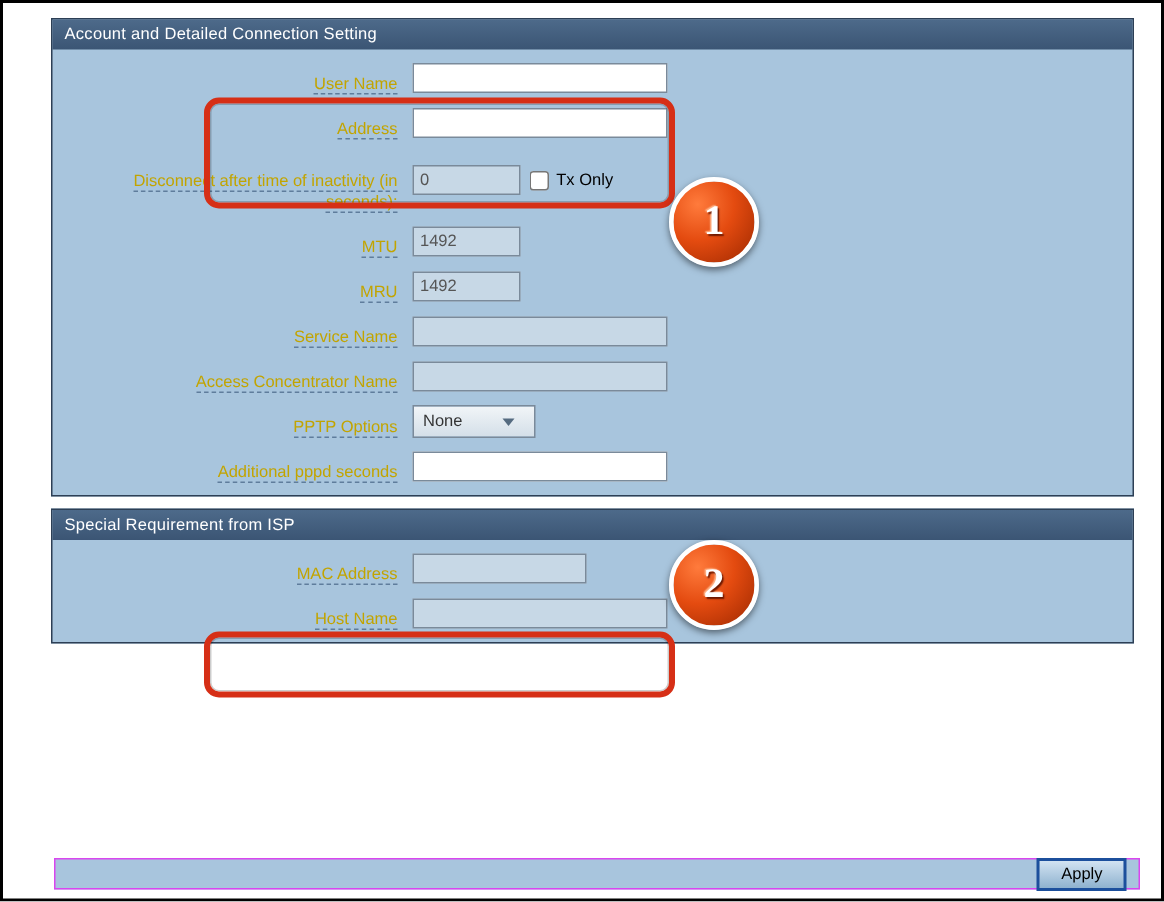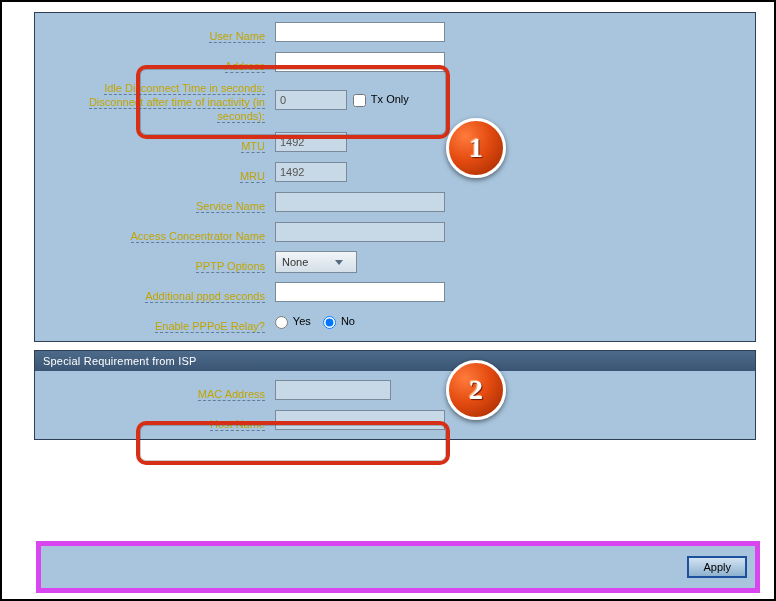--- a/index.html
+++ b/index.html
@@ -94,23 +94,23 @@
     margin: 0 2px 0 0;
     vertical-align: middle;
   }
 
   
   .apply-bar {
     position: absolute;
     left: 34px;
     right: 14px;
     bottom: 6px;
-    height: 52px;
+    height: 21px;
     background: #a8c5dd;
-    border: 5px solid #d946ef;
+    border: 1px solid #d946ef;
     display: flex;
     align-items: center;
     justify-content: flex-end;
     padding: 0 8px;
     box-sizing: border-box;
   }
   .apply-btn {
     background: linear-gradient(#d2e3f2,#8fb2cf);
     border: 2px solid #1c4f9c;
     padding: 3px 14px;
@@ -153,39 +153,40 @@
   .b1  { left: 444px; top: 116px; }
   .co2 { left: 134px; top: 419px; width: 306px; height: 36px; }
   .b2  { left: 444px; top: 358px; }
 </style>
 </head>
 <body>
 
 <div class="page">
 
   <div class="section">
+    <div class="section-header">Account and Detailed Connection Setting</div>
     <div class="form-body">
 
       <div class="row">
         <div class="label-cell"><span class="label-link">User Name</span></div>
         <div class="field-cell">
             <input type="text" class="w-lg" value="" style="">
           </div>
       </div>
 
       <div class="row">
         <div class="label-cell"><span class="label-link">Address</span></div>
         <div class="field-cell">
             <input type="password" class="w-lg" value="" style="">
           </div>
       </div>
 
       <div class="row" style="align-items:flex-start;">
         <div class="label-cell" style="line-height:13px;">
-          <span class="label-link">Idle Disconnect Time in seconds:</span><br>
+          <br>
           <span class="label-link">Disconnect after time of inactivity (in seconds):</span>
         </div>
         <div class="field-cell" style="padding-top:8px;">
           <input type="text" class="w-sm dis" value="0" style="">
           <label class="chk-lbl">
             <input type="checkbox" style="">
             <span>Tx Only</span>
           </label>
         </div>
       </div>
@@ -228,33 +229,20 @@
         </div>
       </div>
 
       <div class="row">
         <div class="label-cell"><span class="label-link">Additional pppd seconds</span></div>
         <div class="field-cell">
             <input type="text" class="w-lg" value="" style="">
           </div>
       </div>
 
-      <div class="row">
-        <div class="label-cell"><span class="label-link">Enable PPPoE Relay?</span></div>
-        <div class="field-cell">
-          <label class="radio-lbl">
-            <input type="radio" name="relay" style="">
-            <span>Yes</span>
-          </label>
-          <label class="radio-lbl" style="margin-left:6px;">
-            <input type="radio" name="relay" checked="" style="">
-            <span>No</span>
-          </label>
-        </div>
-      </div>
 
     </div>
   </div>
 
   <div class="section">
     <div class="section-header">Special Requirement from ISP</div>
     <div class="form-body">
 
 
       <div class="row">

